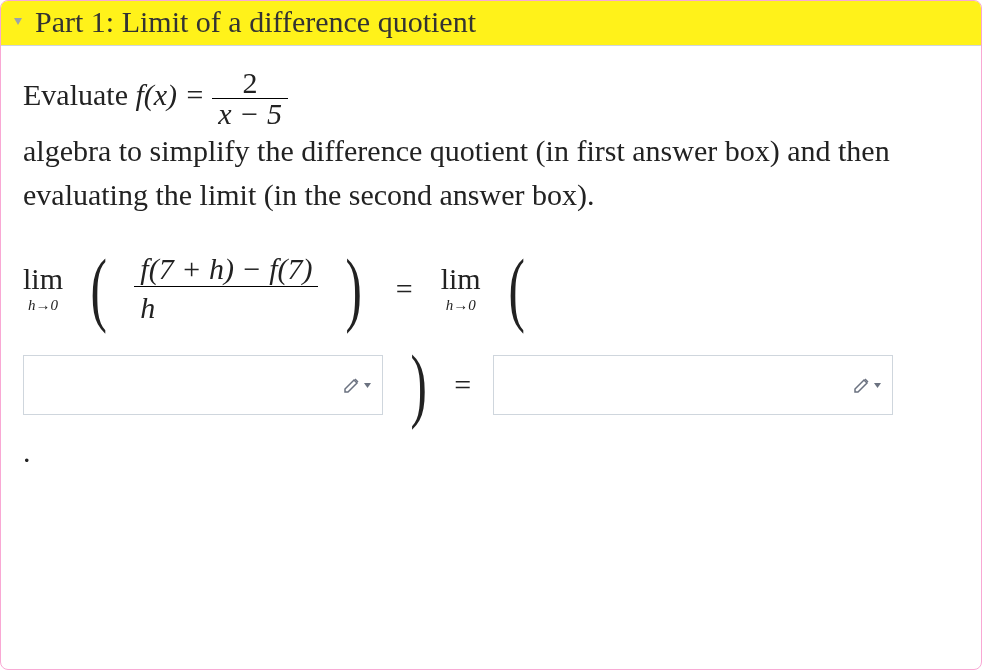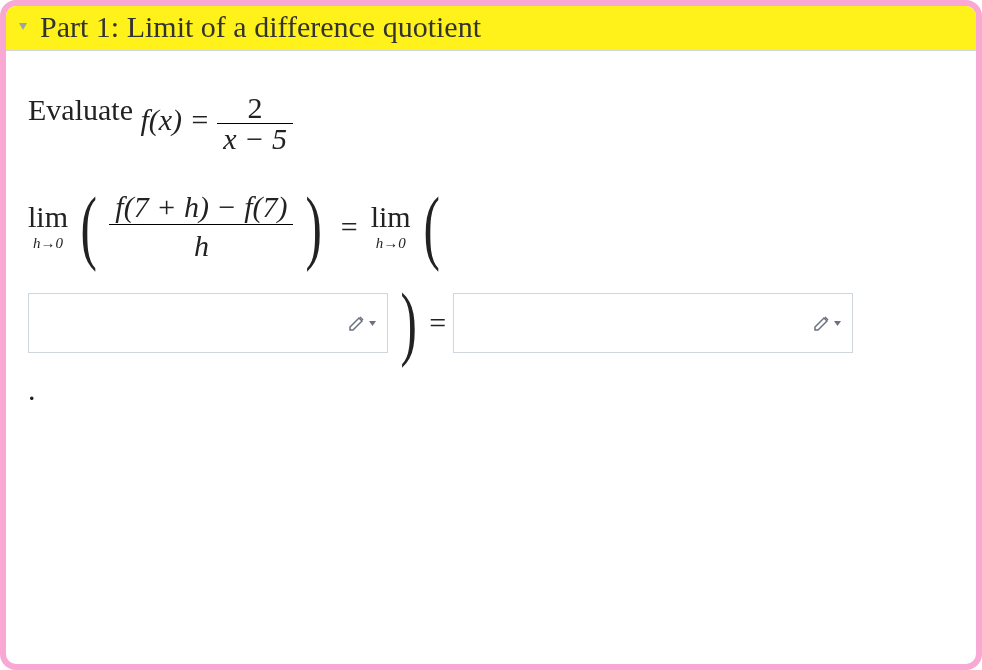--- a/index.html
+++ b/index.html
@@ -6,22 +6,22 @@
     margin: 0;
     padding: 0;
     background: #fff;
     font-family: Georgia, "Times New Roman", serif;
     color: #222;
   }
   .wrap {
     width: 982px;
     height: 670px;
     box-sizing: border-box;
-    border: 6px solid #f9a8d4;
-    border-radius: 16px;
+    border: 1px solid #f9a8d4;
+    border-radius: 8px;
     overflow: hidden;
     position: relative;
     background: #fff;
   }
   .header {
     background: #fff21a;
     border-bottom: 1px solid #cfd6dd;
     padding: 4px 10px 6px 10px;
     display: flex;
     align-items: center;
@@ -46,21 +46,20 @@
   }
   .prose {
     font-size: 30px;
     line-height: 1.45;
   }
   .fx { font-style: italic; }
   .eq-inline {
     display: inline-block;
     vertical-align: middle;
     white-space: nowrap;
-    margin-top: 20px;
   }
   .frac {
     display: inline-block;
     vertical-align: middle;
     text-align: center;
     line-height: 1;
   }
   .frac > span {
     display: block;
     padding: 0 6px;
@@ -69,41 +68,40 @@
     border-top: 1.5px solid #000;
     height: 0;
     display: block;
   }
   .big-eq {
     margin-top: 36px;
     display: flex;
     align-items: center;
     flex-wrap: wrap;
     font-size: 30px;
-    gap: 7px;
+    gap: 22px;
     row-gap: 12px;
   }
   .limit {
     display: inline-flex;
     flex-direction: column;
     align-items: center;
     line-height: 1;
   }
   .lim-top { font-size: 30px; }
   .lim-bot { font-size: 15px; margin-top: 4px; font-style: italic; }
   .paren-big {
     font-size: 82px;
     line-height: 72px;
     font-weight: 300;
     display: inline-block;
     transform: scaleX(0.6);
   }
   .dq-frac {
     display: inline-block;
-    text-align: center;
     line-height: 1;
   }
   .dq-frac > span { display: block; padding: 2px 6px; }
   .answer-box {
     width: 360px;
     height: 60px;
     box-sizing: border-box;
     border: 1px solid #cfd6dd;
     display: flex;
     align-items: center;
@@ -141,20 +139,21 @@
       <span>Evaluate </span>
       <span class="eq-inline">
         <span class="fx">f(x) = </span>
         <span class="frac">
           <span>2</span>
           <span class="frac-bar"></span>
           <span class="fx">x − 5</span>
         </span>
       </span>
       <br>
+      <span>algebra to simplify the difference quotient (in first answer box) and then evaluating the limit (in the second answer box).</span>
     </div>
 
     <div class="big-eq">
 
       <span class="limit">
         <span class="lim-top">lim</span>
         <span class="lim-bot">h→0</span>
       </span>
 
       <span class="paren-big">(</span>

